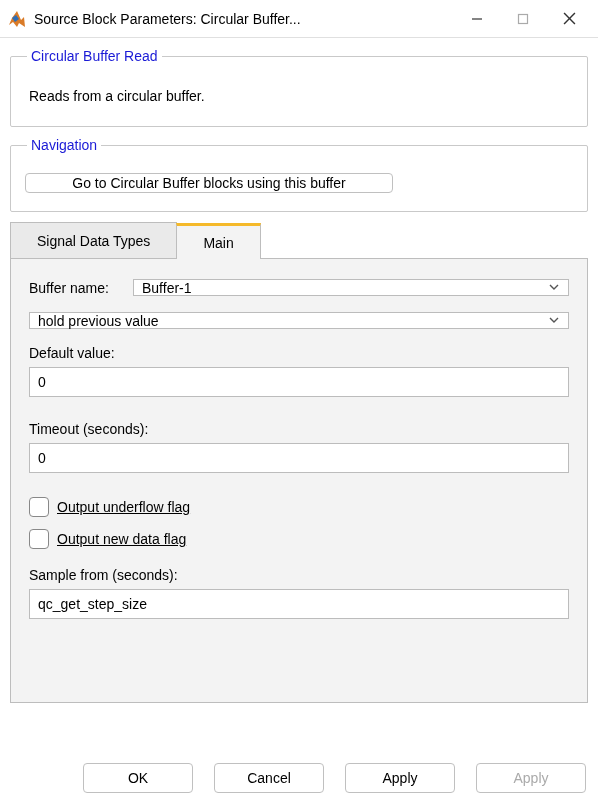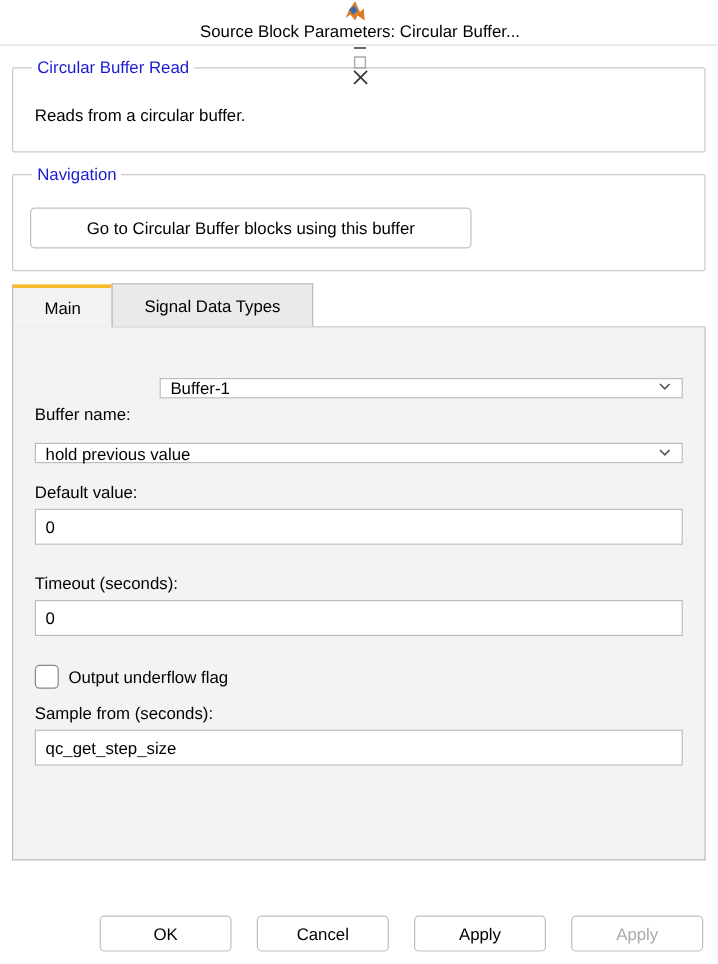--- a/index.html
+++ b/index.html
@@ -11,21 +11,20 @@
     height: 803px;
     overflow: hidden;
   }
   .titlebar {
     height: 38px;
     display: flex;
     align-items: center;
     padding: 0 6px 0 8px;
     background: #fff;
     border-bottom: 1px solid #e0e0e0;
-    flex-direction: column;
   }
   .app-icon {
     width: 18px; height: 18px;
     margin-right: 8px;
   }
   .title-text { flex: 0 0 auto; font-size: 14px; }
   .title-spacer { flex: 1; }
   .win-btn {
     width: 46px; height: 38px;
     display: flex; align-items: center; justify-content: center;
@@ -46,21 +45,21 @@
     font-size: 14px;
     padding: 0 4px;
     margin-left: 2px;
   }
   .desc-text {
     font-size: 14px;
     padding: 10px 4px 6px 4px;
   }
   .nav-btn {
     width: 368px;
-    height: 34px;
+    height: 20px;
     background: #fff;
     border: 1px solid #c0c0c0;
     border-radius: 4px;
     font-size: 14px;
     cursor: pointer;
     margin: 6px 0 2px 0;
   }
   .tabstrip {
     display: flex;
     border-bottom: 1px solid #bdbdbd;
@@ -84,21 +83,21 @@
     top: 1px;
   }
   .tabbody {
     background: #f3f3f3;
     border: 1px solid #bdbdbd;
     border-top: none;
     padding: 20px 18px 24px 18px;
     min-height: 444px;
   }
   .row { display: flex; align-items: center; margin-bottom: 16px; }
-  .row .lbl { font-size: 14px; margin-top: 44px; }
+  .row .lbl { font-size: 14px; }
   .select {
     flex: 1;
     height: 17px;
     background: #fff;
     border: 1px solid #bcbcbc;
     display: flex; align-items: center;
     padding: 0 8px;
     font-size: 14px;
     position: relative;
     cursor: pointer;
@@ -110,21 +109,21 @@
   .field-group .lbl { font-size: 14px; display: block; margin-bottom: 6px; }
   .text-input {
     width: 100%;
     height: 30px;
     background: #fff;
     border: 1px solid #bcbcbc;
     padding: 0 8px;
     font-size: 14px;
     font-family: inherit;
   }
-  .check-row { display: flex; align-items: center; margin-bottom: 12px; }
+  .check-row { display: flex; align-items: center; margin-bottom: 12px; text-decoration: underline; }
   .checkbox {
     width: 20px; height: 20px;
     border: 1px solid #888;
     border-radius: 4px;
     background: #fff;
     margin-right: 8px;
     cursor: pointer;
   }
   .chk-lbl { font-size: 14px; }
   .footer {
@@ -181,22 +180,22 @@
     <legend>Circular Buffer Read</legend>
     <div class="desc-text">Reads from a circular buffer.</div>
   </fieldset>
 
   <fieldset class="panel">
     <legend>Navigation</legend>
     <button class="nav-btn">Go to Circular Buffer blocks using this buffer</button>
   </fieldset>
 
   <div class="tabstrip">
+    <div class="tab">Signal Data Types</div>
     <div class="tab active">Main</div>
-    <div class="tab">Signal Data Types</div>
   </div>
 
   <div class="tabbody">
 
     <div class="row">
       <span class="lbl" style="width:104px">Buffer name:</span>
       <div class="select">
         <span>Buffer-1</span>
         <span class="caret">
           <svg width="12" height="12" viewBox="0 0 12 12">
@@ -225,20 +224,24 @@
     <div class="field-group">
       <span class="lbl">Timeout (seconds):</span>
       <input class="text-input" value="0" style="">
     </div>
 
     <div class="check-row">
       <div class="checkbox"></div>
       <span class="chk-lbl">Output underflow flag</span>
     </div>
 
+    <div class="check-row" style="margin-bottom:18px">
+      <div class="checkbox"></div>
+      <span class="chk-lbl">Output new data flag</span>
+    </div>
 
     <div class="field-group" style="margin-bottom:0">
       <span class="lbl">Sample from (seconds):</span>
       <input class="text-input" value="qc_get_step_size" style="">
     </div>
 
   </div>
 </div>
 
 <div class="footer">

